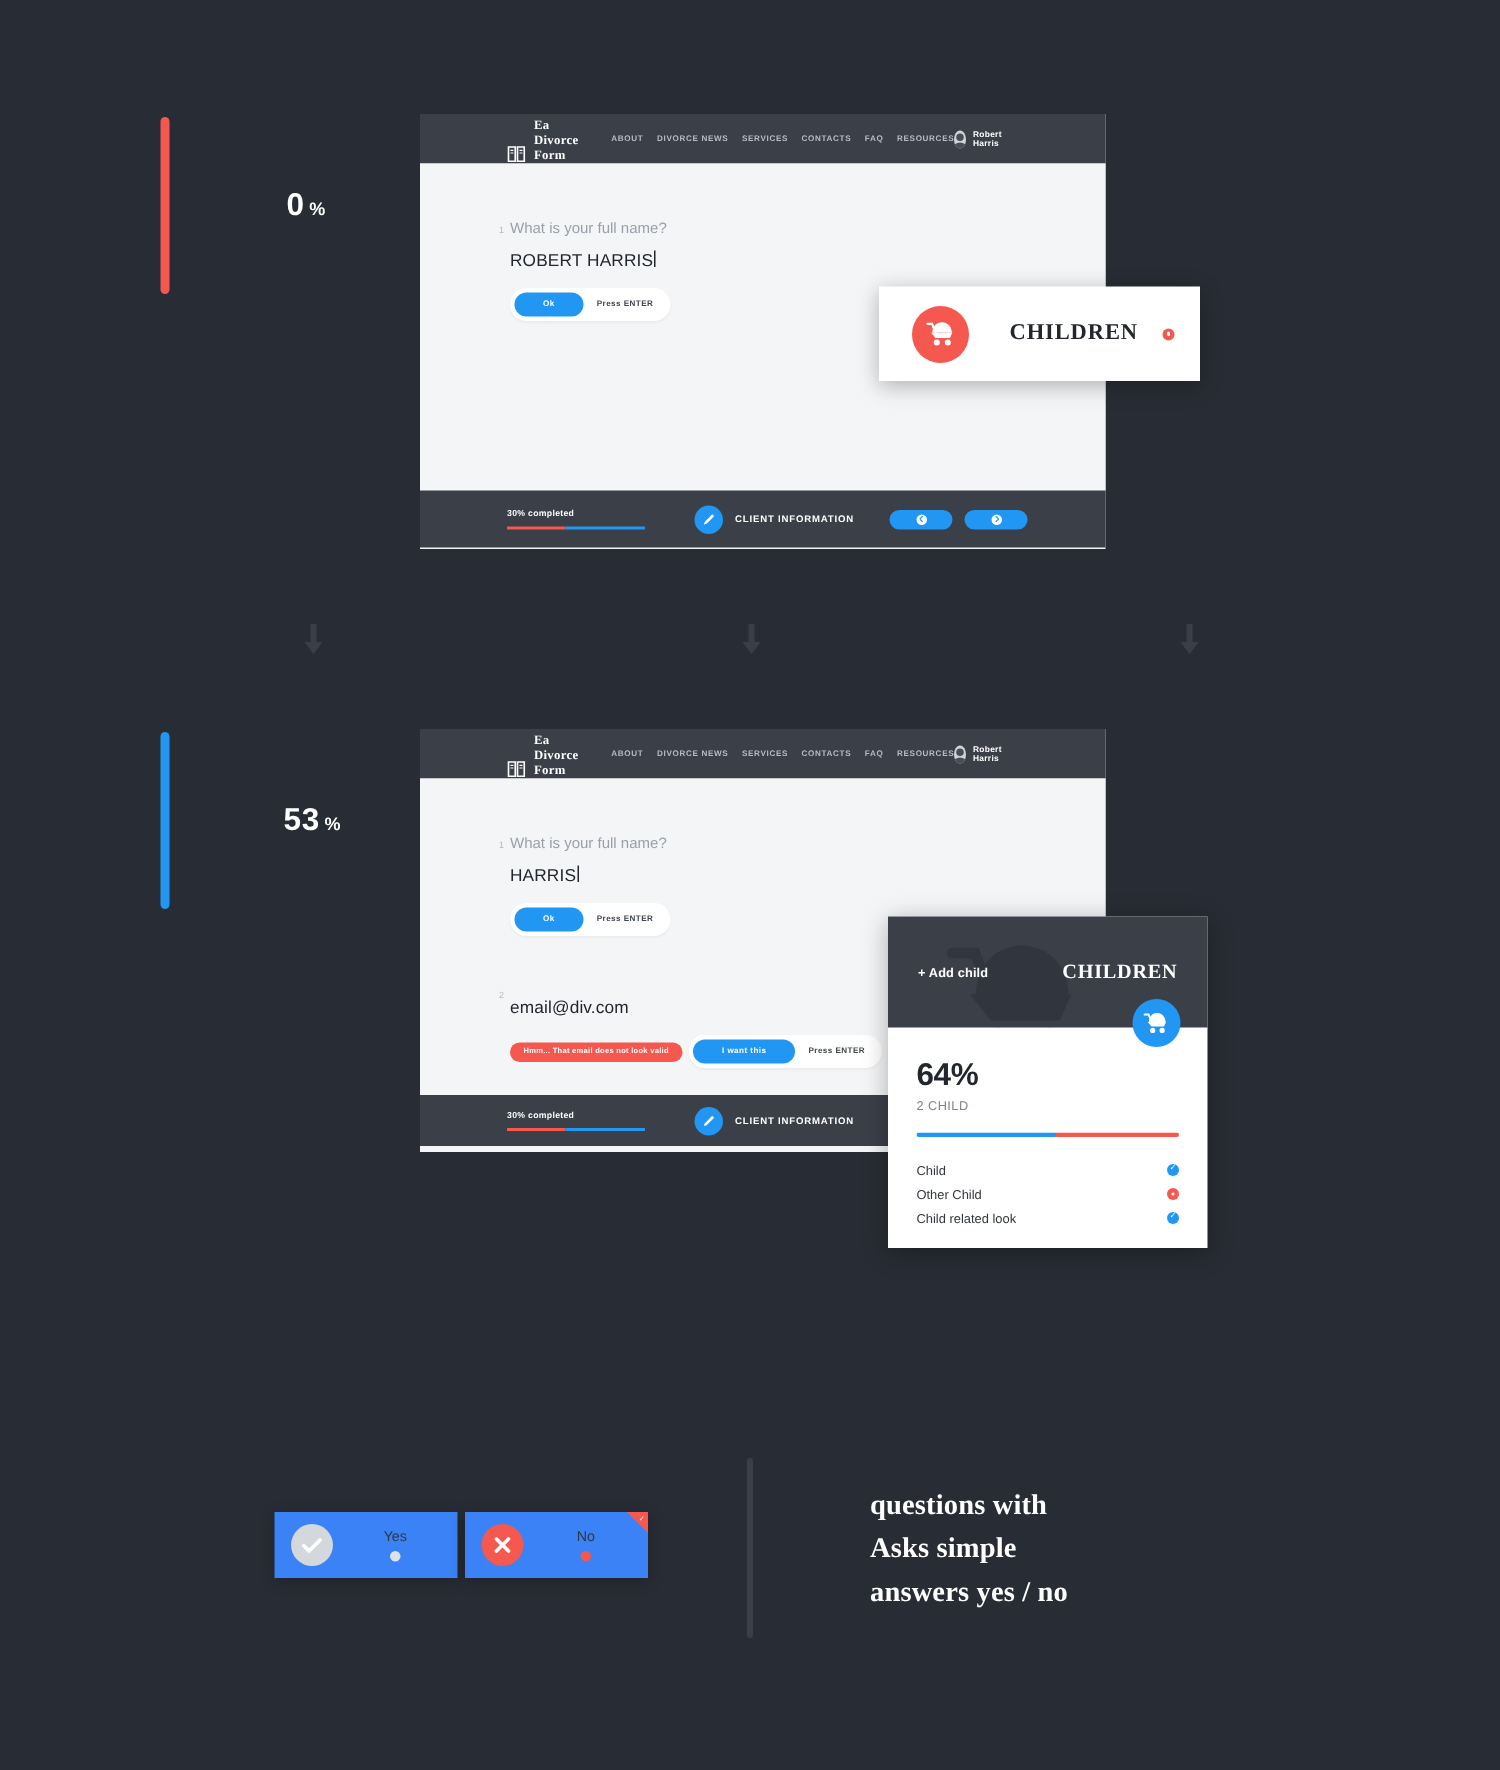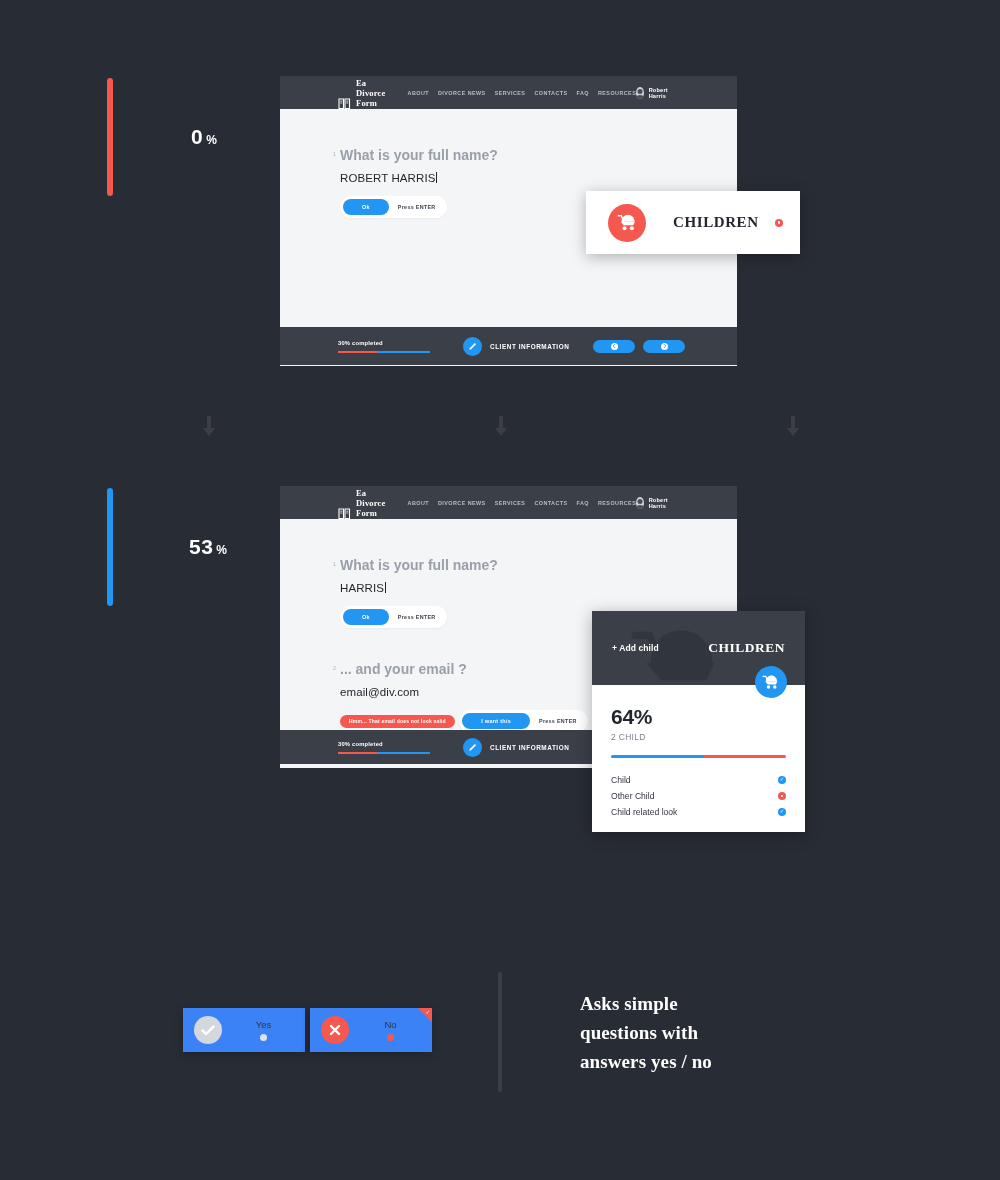--- a/index.html
+++ b/index.html
@@ -60,21 +60,21 @@
   .nav-username { color: #fff; font-size: 5.6px; font-weight: bold; letter-spacing: .2px; }
 
   
   .app-body { background: #f4f5f7; position: relative; }
   .q-row { display: flex; align-items: flex-start; }
   .q-index {
     color: #b4b8c0; font-size: 6px; width: 26px; text-align: right;
     padding-top: 4px; padding-right: 4px;
   }
   .q-wrap { flex: 1; }
-  .q-text { color: #9aa0aa; font-size: 14px; font-weight: bold; }
+  .q-text { color: #9aa0aa; font-size: 10px; font-weight: normal; }
   .q-answer { color: #22262d; font-size: 11.5px; margin-top: 9px; letter-spacing: .1px; }
   .caret { display: inline-block; width: 1px; height: 11px; background:#22262d;
            vertical-align: -1px; margin-left: 1px; }
   .ok-group {
     margin-top: 12px; background: #fff; border-radius: 11px;
     display: inline-flex; align-items: center;
     padding: 3px 11px 3px 3px;
     box-shadow: 0 1px 2px rgba(0,0,0,.05);
   }
   .ok-btn {
@@ -389,21 +389,20 @@
         <div class="ok-group">
           <button class="ok-btn">Ok</button>
           <span class="press-enter">Press ENTER</span>
         </div>
       </div>
     </div>
 
     <div class="q-row" style="margin-top:33px;">
       <div class="q-index">2</div>
       <div class="q-wrap">
-        <div class="q-text">... and your email ?</div>
         <div class="q-answer">
           <span>email@div.com</span>
         </div>
         <div class="err-pill">Hmm... That email does not look valid</div>
         <div class="ok-group">
           <button class="ok-btn">I want this</button>
           <span class="press-enter">Press ENTER</span>
         </div>
       </div>
     </div>
@@ -502,16 +501,16 @@
   <div class="yn-mid">
     <span class="yn-label">No</span>
     <span class="yn-sub" style="background:#f4584f;"></span>
   </div>
   <div class="yn-corner"></div>
   <span class="yn-corner-tick">✓</span>
 </div>
 
 <div class="caption-rule" style="left:498px; top:972px; height:120px;"></div>
 <div class="caption" style="left:580px; top:989px; width:330px;">
+  <div>questions with</div>
   <div>Asks simple</div>
-  <div>questions with</div>
   <div>answers yes / no</div>
 </div>
 
 </body></html>

